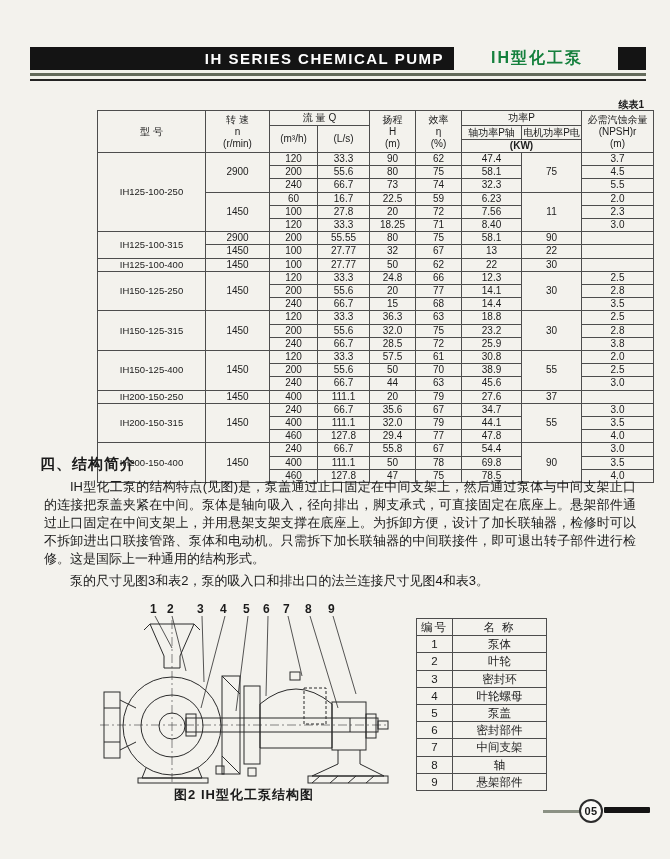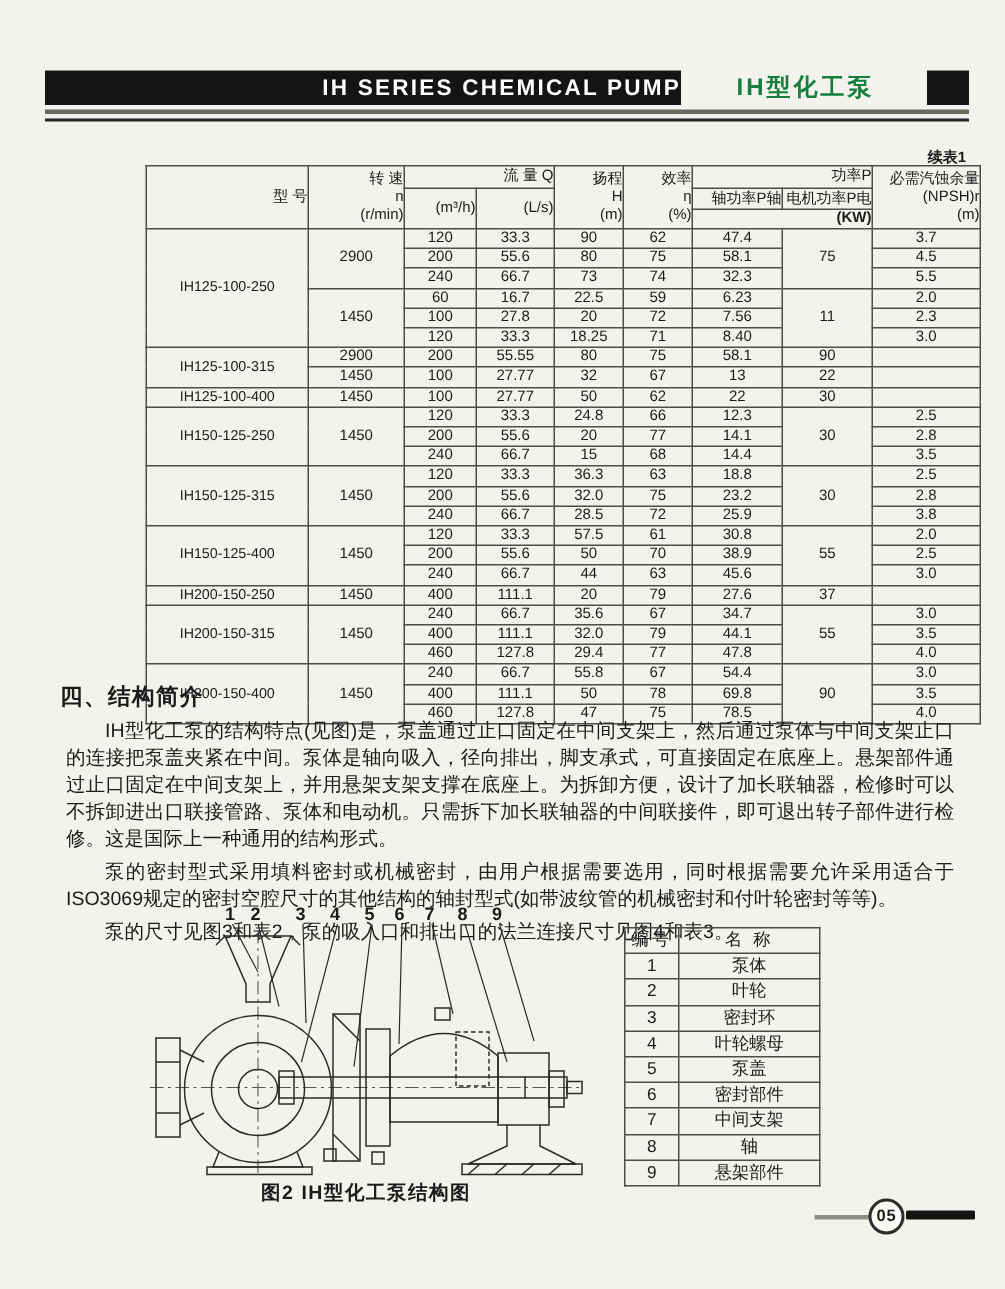--- a/index.html
+++ b/index.html
@@ -11,21 +11,21 @@
     position:relative;
     overflow:hidden;
   }
   .page{position:absolute;inset:0;}
 
   
   .banner-row{position:absolute;left:30px;top:47px;width:616px;height:23px;}
   .banner-black{
     position:absolute;left:0;top:0;width:424px;height:23px;
     background:#141414;display:flex;align-items:center;justify-content:flex-end;
-    box-sizing:border-box;
+    padding-right:10px;box-sizing:border-box;
   }
   .banner-en{color:#fdfdfd;font-weight:bold;font-size:15px;letter-spacing:1.5px;white-space:nowrap;}
   .banner-zh{
     position:absolute;left:428px;top:-3px;width:158px;height:29px;
     display:flex;align-items:center;justify-content:center;
     color:#15803d;font-weight:bold;font-size:16px;letter-spacing:2px;white-space:nowrap;
   }
   .banner-black-right{position:absolute;left:588px;top:0;width:28px;height:23px;background:#141414;}
   .rule-a{position:absolute;left:30px;top:73px;width:616px;height:3px;background:#646b5c;}
   .rule-b{position:absolute;left:30px;top:79px;width:616px;height:2px;background:#232323;}
@@ -36,21 +36,21 @@
   .cont-note{position:absolute;right:26px;top:98px;font-size:10px;font-weight:bold;}
 
   
   .perf-wrap{position:absolute;left:97px;top:110px;}
   table{border-collapse:collapse;}
   .perf{width:556px;table-layout:fixed;font-size:10px;border:1.5px solid #333;}
   .perf th,.perf td{
     border:1px solid #4d4d4d;text-align:center;vertical-align:middle;
     padding:0;font-weight:normal;overflow:hidden;
   }
-  .perf thead th{white-space:pre-line;line-height:12px;font-size:10px;text-align:right;}
+  .perf thead th{white-space:pre-line;line-height:12px;font-size:10px;}
   .perf thead tr.h1 th{height:14px;}
   .perf thead tr.h2 th{height:13px;}
   .perf thead tr.h3 th{height:12px;font-weight:bold;}
   .perf tbody td{height:12.2px;line-height:12.2px;white-space:nowrap;}
   .perf td.model{font-size:9.5px;letter-spacing:0;}
 
   
   .sec-heading{position:absolute;left:40px;top:455px;font-size:15px;font-weight:bold;letter-spacing:1px;}
   .paras{position:absolute;left:40px;top:474px;width:600px;}
   .paras p{margin:4px;text-indent:2em;font-size:13px;line-height:18px;text-align:justify;}
@@ -369,21 +369,20 @@
             <td>78.5</td>
             <td class="npsh">4.0</td>
           </tr>
         </tbody>
     </table>
   </div>
 
   <div class="sec-heading">四、结构简介</div>
   <div class="paras">
     <p>IH型化工泵的结构特点(见图)是，泵盖通过止口固定在中间支架上，然后通过泵体与中间支架止口的连接把泵盖夹紧在中间。泵体是轴向吸入，径向排出，脚支承式，可直接固定在底座上。悬架部件通过止口固定在中间支架上，并用悬架支架支撑在底座上。为拆卸方便，设计了加长联轴器，检修时可以不拆卸进出口联接管路、泵体和电动机。只需拆下加长联轴器的中间联接件，即可退出转子部件进行检修。这是国际上一种通用的结构形式。</p>
-    <p>泵的密封型式采用填料密封或机械密封，由用户根据需要选用，同时根据需要允许采用适合于ISO3069规定的密封空腔尺寸的其他结构的轴封型式(如带波纹管的机械密封和付叶轮密封等等)。</p>
     <p>泵的尺寸见图3和表2，泵的吸入口和排出口的法兰连接尺寸见图4和表3。</p>
   </div>
 
   <div class="diagram">
     <svg width="292" height="169" viewBox="0 0 292 169">
       <g stroke="#2b2b2b" stroke-width="1" fill="none">
 
         <g stroke-width="0.8">
           <line x1="57" y1="0" x2="74" y2="32"></line>
           <line x1="74" y1="0" x2="88" y2="55"></line>

